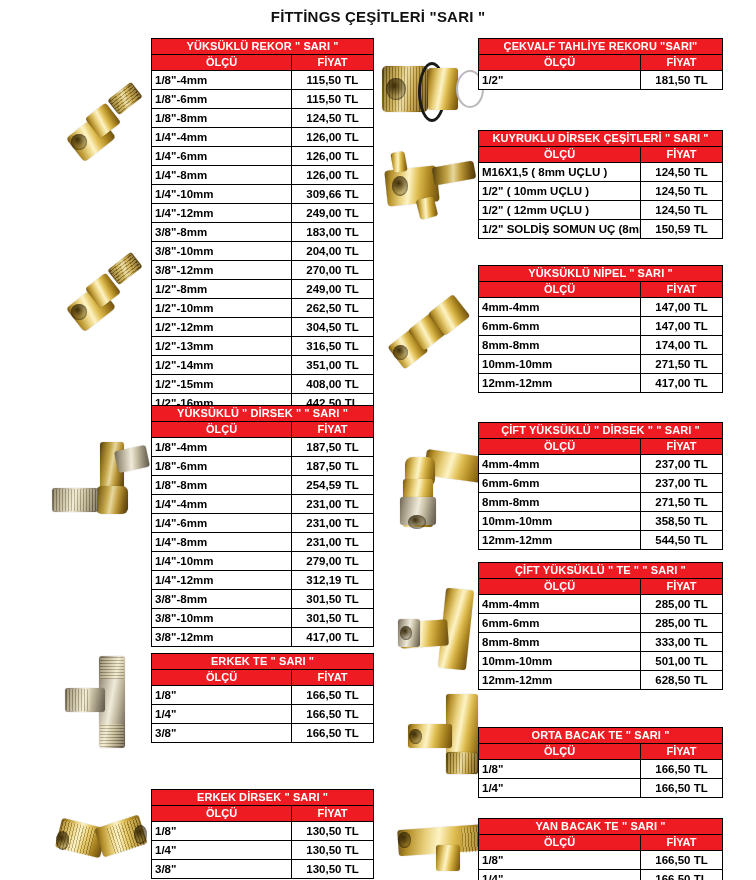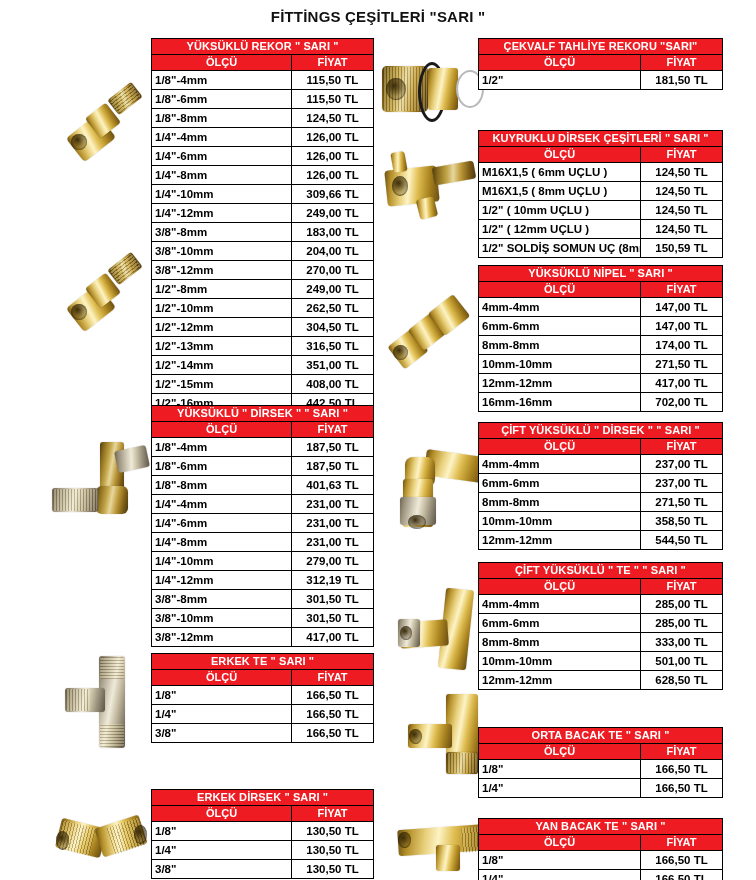--- a/index.html
+++ b/index.html
@@ -337,21 +337,21 @@
       <tr>
           <td class="k">1/8"-4mm</td>
           <td class="v">187,50 TL</td>
         </tr>
       <tr>
           <td class="k">1/8"-6mm</td>
           <td class="v">187,50 TL</td>
         </tr>
       <tr>
           <td class="k">1/8"-8mm</td>
-          <td class="v">401,63 TL</td>
+          <td class="v">254,59 TL</td>
         </tr>
       <tr>
           <td class="k">1/4"-4mm</td>
           <td class="v">231,00 TL</td>
         </tr>
       <tr>
           <td class="k">1/4"-6mm</td>
           <td class="v">231,00 TL</td>
         </tr>
       <tr>
@@ -464,24 +464,20 @@
       </colgroup>
     <tbody>
       <tr>
         <td class="cap" colspan="2">KUYRUKLU DİRSEK ÇEŞİTLERİ " SARI "</td>
       </tr>
       <tr>
         <td class="colhead">ÖLÇÜ</td>
         <td class="colhead">FİYAT</td>
       </tr>
       <tr>
-          <td class="k">M16X1,5 ( 6mm UÇLU )</td>
-          <td class="v">124,50 TL</td>
-        </tr>
-      <tr>
           <td class="k">M16X1,5 ( 8mm UÇLU )</td>
           <td class="v">124,50 TL</td>
         </tr>
       <tr>
           <td class="k">1/2"     ( 10mm UÇLU )</td>
           <td class="v">124,50 TL</td>
         </tr>
       <tr>
           <td class="k">1/2"   ( 12mm UÇLU )</td>
           <td class="v">124,50 TL</td>
@@ -519,24 +515,20 @@
           <td class="v">174,00 TL</td>
         </tr>
       <tr>
           <td class="k">10mm-10mm</td>
           <td class="v">271,50 TL</td>
         </tr>
       <tr>
           <td class="k">12mm-12mm</td>
           <td class="v">417,00 TL</td>
         </tr>
-      <tr>
-          <td class="k">16mm-16mm</td>
-          <td class="v">702,00 TL</td>
-        </tr>
     </tbody>
   </table>
 
   <table class="tbl right" style="left:478px; top:422px; width:244px;">
     <colgroup>
         <col style="width:162px">
         <col style="width:82px">
       </colgroup>
     <tbody>
       <tr>

